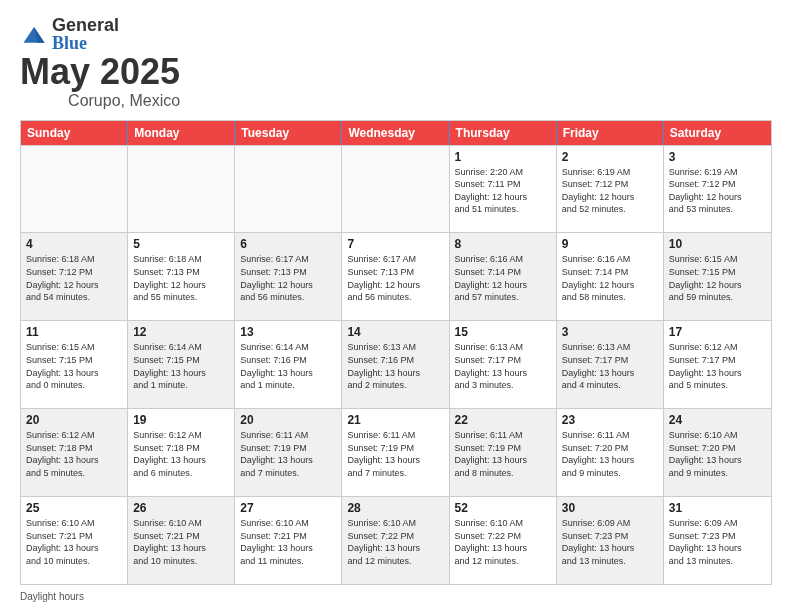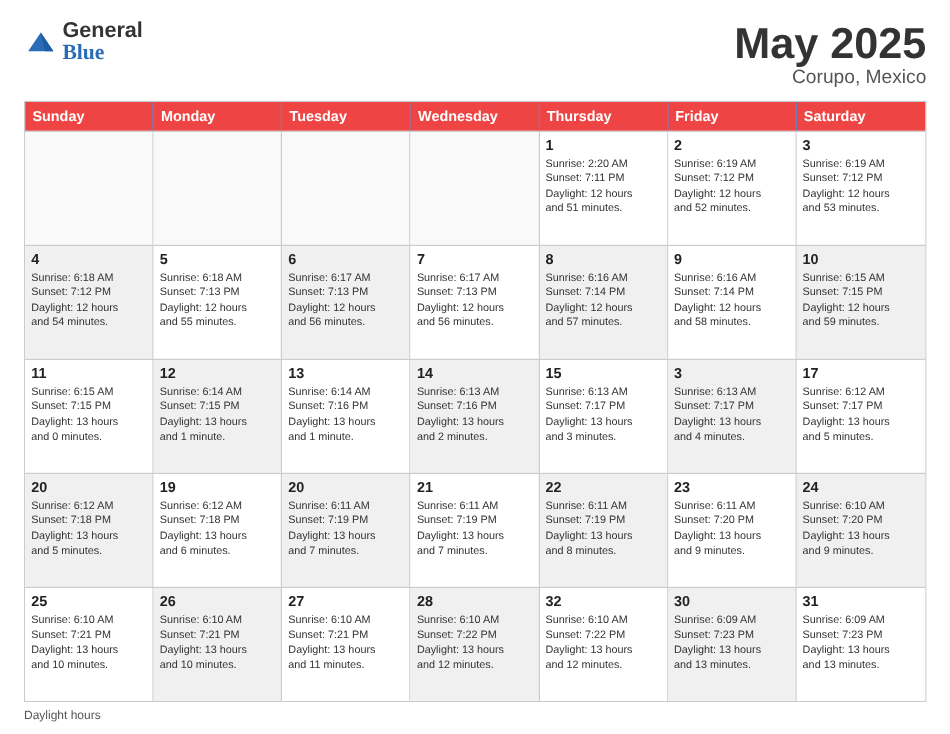--- a/index.html
+++ b/index.html
@@ -15,20 +15,21 @@
       height: 612px;
       padding: 16px 20px 10px 20px;
       display: flex;
       flex-direction: column;
     }
     .header {
       display: flex;
       justify-content: space-between;
       align-items: flex-start;
       margin-bottom: 10px;
+      flex-direction: column;
     }
     .logo {
       display: flex;
       align-items: center;
     }
     .logo-text {
       display: flex;
       flex-direction: column;
       font-size: 18px;
       font-weight: bold;
@@ -351,21 +352,21 @@
 and 11 minutes.</div>
           </div>
           <div class="cal-cell shaded">
             <div class="day-number">28</div>
             <div class="cell-text" style="white-space: pre-line;">Sunrise: 6:10 AM
 Sunset: 7:22 PM
 Daylight: 13 hours
 and 12 minutes.</div>
           </div>
           <div class="cal-cell">
-            <div class="day-number">32</div>
+            <div class="day-number">52</div>
             <div class="cell-text" style="white-space: pre-line;">Sunrise: 6:10 AM
 Sunset: 7:22 PM
 Daylight: 13 hours
 and 12 minutes.</div>
           </div>
           <div class="cal-cell shaded">
             <div class="day-number">30</div>
             <div class="cell-text" style="white-space: pre-line;">Sunrise: 6:09 AM
 Sunset: 7:23 PM
 Daylight: 13 hours

